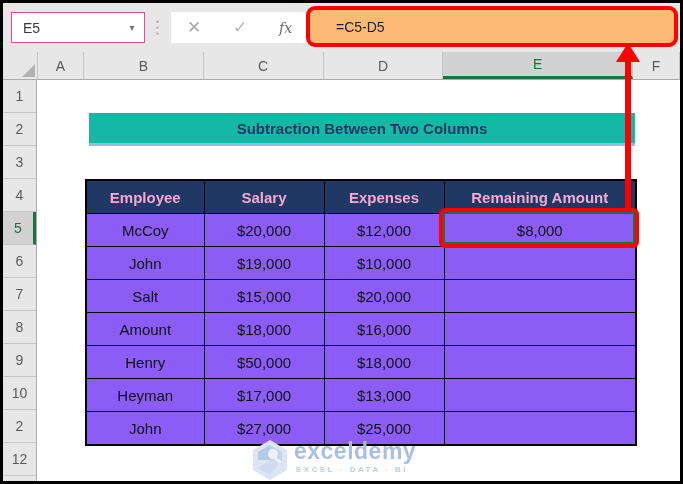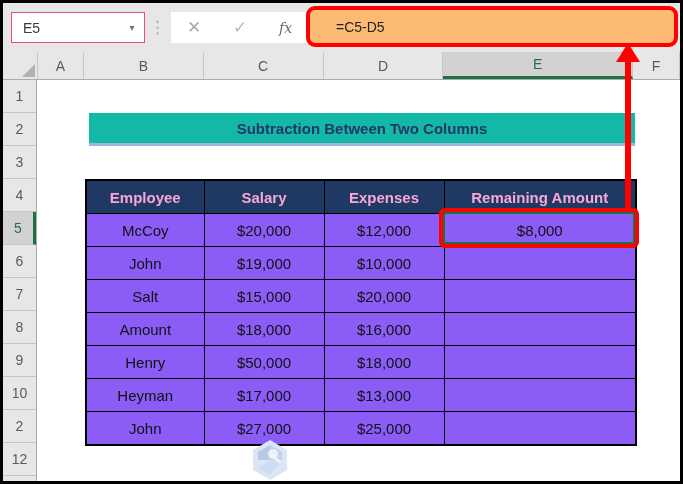--- a/index.html
+++ b/index.html
@@ -193,15 +193,19 @@
 
   <div class="watermark">
     <svg class="wm-logo" viewBox="0 0 36 42">
       <polygon points="18,1 35,11 35,31 18,41 1,31 1,11" fill="#DCE5F4"></polygon>
       <polygon points="18,6 30,13 30,21 18,21" fill="#C3D2EC"></polygon>
       <polygon points="18,21 30,21 18,36 6,29" fill="#CFDBF0"></polygon>
       <polygon points="6,13 18,6 18,21 6,21" fill="#B7C9E8"></polygon>
       <circle cx="21" cy="15" r="5" fill="#EDF2FA"></circle>
       <rect x="24" y="18" width="7" height="3" transform="rotate(40 24 18)" fill="#EDF2FA"></rect>
     </svg>
+    <div class="wm-texts">
+      <span class="wm-brand">exceldemy</span>
+      <span class="wm-tagline">EXCEL · DATA · BI</span>
+    </div>
   </div>
 
 </div>
 
 </body></html>

